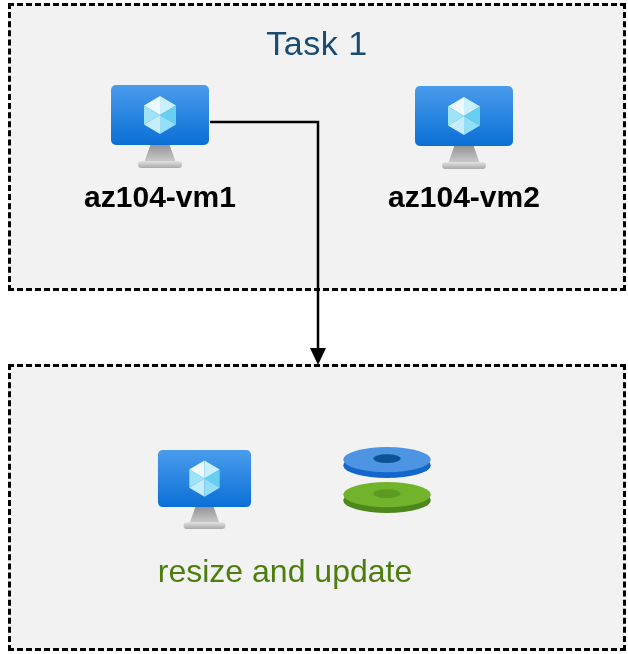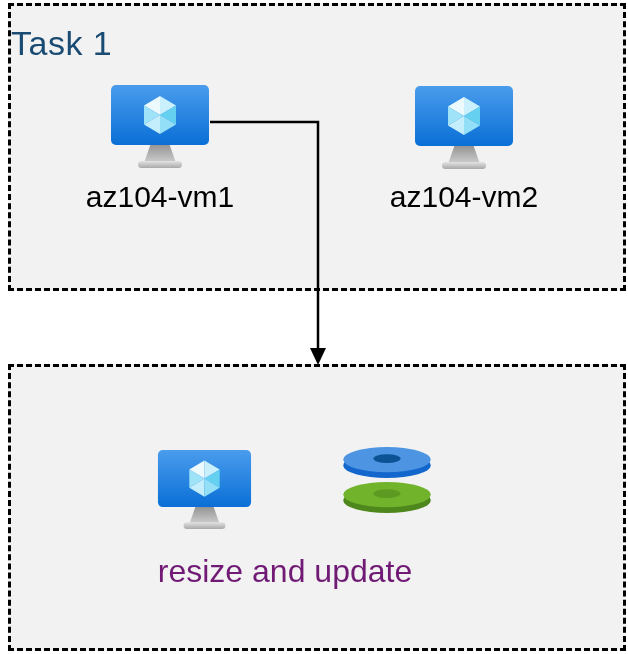--- a/index.html
+++ b/index.html
@@ -21,49 +21,51 @@
     background: #f2f2f2;
     border: 3px dashed #000000;
   }
   #task1-box { left: 8px; top: 3px; width: 612px; height: 282px; }
   #task2-box { left: 8px; top: 364px; width: 612px; height: 281px; }
   .task-title {
     position: absolute;
     left: 0; right: 0;
     top: 18px;
     margin: 0;
+    text-align: center;
     font-size: 34px;
     font-weight: 400;
     letter-spacing: 0.5px;
     color: #1a4b73;
   }
   .icon { position: absolute; }
   #vm1-icon   { left: 99px;  top: 79px;  width: 100px; height: 84px; }
   #vm2-icon   { left: 403px; top: 80px;  width: 100px; height: 84px; }
   #task2-vm-icon { left: 146px; top: 83px; width: 95px; height: 80px; }
   #disks-icon { left: 326px; top: 78px; width: 100px; height: 70px; }
   .vm-label {
     position: absolute;
     width: 200px;
     text-align: center;
     font-size: 30px;
     line-height: 38px;
     color: #000000;
     top: 172px;
+    font-weight: bold;
   }
   #vm1-label { left: 49px; }
   #vm2-label { left: 353px; }
   .caption {
     position: absolute;
     left: 74px;
     top: 186px;
     width: 400px;
     text-align: center;
     font-size: 32px;
-    color: #701a75;
+    color: #4d7c0f;
   }
   .connector {
     position: absolute;
     left: 0; top: 0;
     width: 628px;
     height: 654px;
     pointer-events: none;
   }
 </style>
 </head>

